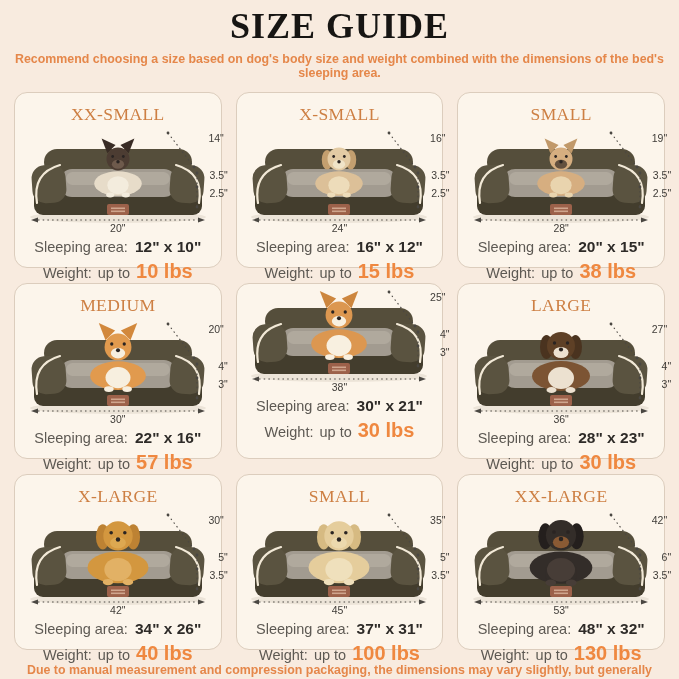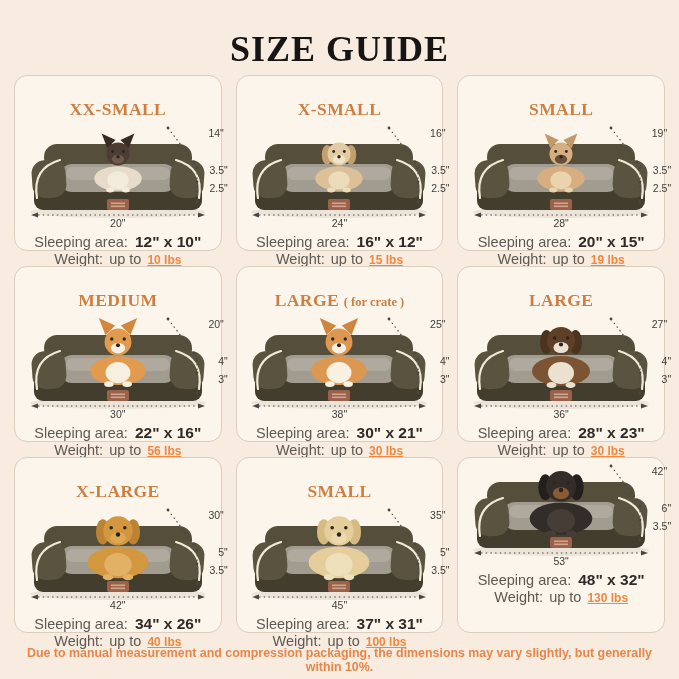--- a/index.html
+++ b/index.html
@@ -7,71 +7,72 @@
     --heading-orange:#cd7f43; --subtitle-orange:#e5874a; --weight-orange:#ef8840;
   }
   *{box-sizing:border-box;}
   html,body{margin:0;padding:0;}
   body{
     width:679px;height:679px;overflow:hidden;
     background:var(--page-bg);
     font-family:"Liberation Sans", sans-serif;
   }
   .page-title{
-    text-align:center;margin:28px 0 5px;
+    text-align:center;margin:5px 0 5px;
     font-family:"Liberation Serif", serif;font-weight:bold;
     font-size:36px;letter-spacing:1px;color:#171513;
   }
   .subtitle{
     text-align:center;margin:0 6px 12px;
     color:var(--subtitle-orange);font-weight:bold;font-size:12.4px;
   }
   .grid{
     display:grid;grid-template-columns:repeat(3,1fr);
     grid-auto-rows:176px;gap:15px 14px;padding:0 14px;
   }
   .card{
     background:var(--card-bg);border:1px solid var(--card-border);
     border-radius:13px;display:flex;flex-direction:column;align-items:center;
   }
   .card-title{
-    margin-top:23px;height:21px;white-space:nowrap;
-    font-family:"Liberation Serif", serif;font-weight:bold;
+    margin-top:11px;height:21px;white-space:nowrap;
+    font-family:"Liberation Serif", serif;font-weight:normal;
     color:var(--heading-orange);font-size:17.5px;letter-spacing:.4px;text-align:right;
   }
   .size-note{font-size:12.5px;letter-spacing:0;}
   .size-note:empty{display:none;}
   .bed-area{position:relative;width:200px;height:112px;flex:none;}
   .bed-area svg{display:block;}
   .dim{
     position:absolute;font-size:10.5px;color:#3f3c38;white-space:nowrap;line-height:1.1;
   }
   .dim-depth{top:8px;right:-6px;}
   .dim-upper{top:45px;right:-10px;}
   .dim-lower{top:63px;right:-10px;}
   .dim-width{top:98px;left:50%;transform:translateX(-50%);}
   .sleep-line{font-size:14.5px;color:#5d5953;margin-top:1px;white-space:nowrap;}
   .sleep-line .val{font-weight:bold;color:#2e2b28;font-size:15.5px;margin-left:3px;}
   .weight-line{
     display:flex;align-items:baseline;margin-top:0;
     font-size:14.5px;color:#5d5953;white-space:nowrap;
   }
   .weight-line .w-label{margin-right:6px;}
-  .weight-line .w-upto{margin-right:6px;}
-  .weight-line .wval{font-weight:bold;color:var(--weight-orange);font-size:12px;text-decoration:underline;}
+  .weight-line .w-upto{margin-right:6px;margin-top:9px;}
+  .weight-line .wval{font-weight:bold;color:var(--weight-orange);font-size:20px;}
   .footer{
     text-align:center;margin:13px 8px 0;
     color:var(--subtitle-orange);font-weight:bold;font-size:12.4px;
   }
 </style>
 </head>
 <body>
 
 <div class="page">
   <h1 class="page-title">SIZE GUIDE</h1>
+  <p class="subtitle">Recommend choosing a size based on dog's body size and weight combined with the dimensions of the bed's sleeping area.</p>
   <div class="grid" id="grid">
       <div class="card">
     <div class="card-title">
       <span class="size-name">XX-SMALL</span>
       
     </div>
     <div class="bed-area">
       <span class="svg-slot"><svg width="200" height="112" viewBox="0 0 200 112">
   <g>
     <ellipse cx="100" cy="92" rx="88" ry="6" fill="rgba(96,74,52,0.10)"></ellipse>
@@ -257,21 +258,21 @@
       <span class="dim dim-lower">2.5"</span>
       <span class="dim dim-width">28"</span>
     </div>
     <div class="sleep-line">
       <span class="lbl">Sleeping area:</span>
       <span class="val">20" x 15"</span>
     </div>
     <div class="weight-line">
       <span class="w-label">Weight:</span>
       <span class="w-upto">up to</span>
-      <span class="wval">19 lbs</span>
+      <span class="wval">38 lbs</span>
     </div>
   </div>
       <div class="card">
     <div class="card-title">
       <span class="size-name">MEDIUM</span>
       
     </div>
     <div class="bed-area">
       <span class="svg-slot"><svg width="200" height="112" viewBox="0 0 200 112">
   <g>
@@ -324,28 +325,24 @@
       <span class="dim dim-lower">3"</span>
       <span class="dim dim-width">30"</span>
     </div>
     <div class="sleep-line">
       <span class="lbl">Sleeping area:</span>
       <span class="val">22" x 16"</span>
     </div>
     <div class="weight-line">
       <span class="w-label">Weight:</span>
       <span class="w-upto">up to</span>
-      <span class="wval">56 lbs</span>
-    </div>
-  </div>
-      <div class="card">
-    <div class="card-title">
-      <span class="size-name">LARGE</span>
-      <span class="size-note">( for crate )</span>
-    </div>
+      <span class="wval">57 lbs</span>
+    </div>
+  </div>
+      <div class="card">
     <div class="bed-area">
       <span class="svg-slot"><svg width="200" height="112" viewBox="0 0 200 112">
   <g>
     <ellipse cx="100" cy="92" rx="88" ry="6" fill="rgba(96,74,52,0.10)"></ellipse>
     <rect x="16" y="62" width="168" height="28" rx="9" fill="#433d2d"></rect>
     <rect x="26" y="24" width="148" height="26" rx="13" fill="#554e3b"></rect>
     <rect x="42" y="44" width="116" height="28" rx="12" fill="#a29b90"></rect>
     <rect x="48" y="47" width="104" height="13" rx="6.5" fill="#b4ada1" opacity="0.75"></rect>
   </g>
   <g transform="translate(100 52) scale(0.96) translate(-100 -52)">
@@ -596,20 +593,24 @@
       <span class="lbl">Sleeping area:</span>
       <span class="val">37" x 31"</span>
     </div>
     <div class="weight-line">
       <span class="w-label">Weight:</span>
       <span class="w-upto">up to</span>
       <span class="wval">100 lbs</span>
     </div>
   </div>
       <div class="card">
+    <div class="card-title">
+      <span class="size-name">XX-LARGE</span>
+      
+    </div>
     <div class="bed-area">
       <span class="svg-slot"><svg width="200" height="112" viewBox="0 0 200 112">
   <g>
     <ellipse cx="100" cy="92" rx="88" ry="6" fill="rgba(96,74,52,0.10)"></ellipse>
     <rect x="16" y="62" width="168" height="28" rx="9" fill="#433d2d"></rect>
     <rect x="26" y="24" width="148" height="26" rx="13" fill="#554e3b"></rect>
     <rect x="42" y="44" width="116" height="28" rx="12" fill="#a29b90"></rect>
     <rect x="48" y="47" width="104" height="13" rx="6.5" fill="#b4ada1" opacity="0.75"></rect>
   </g>
   <g transform="translate(100 52) scale(1.08) translate(-100 -52)">

